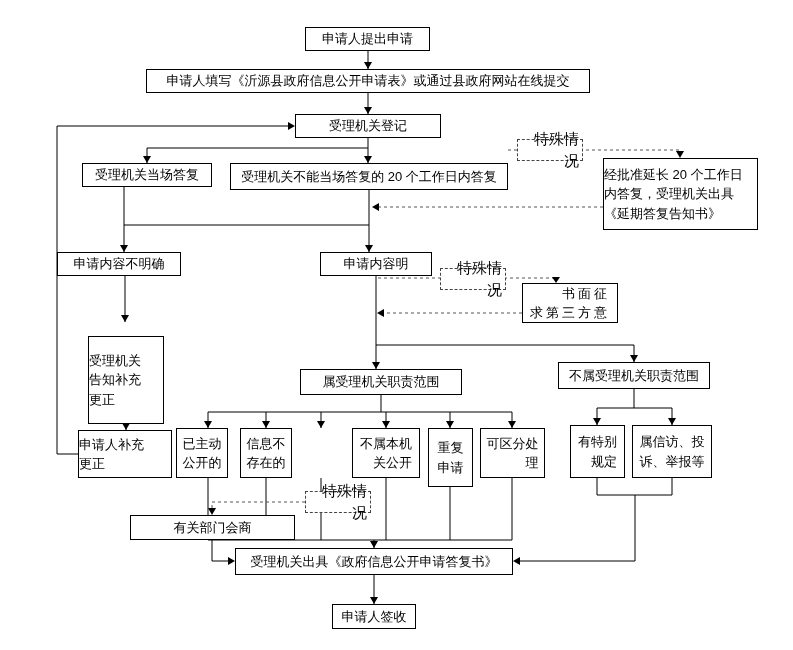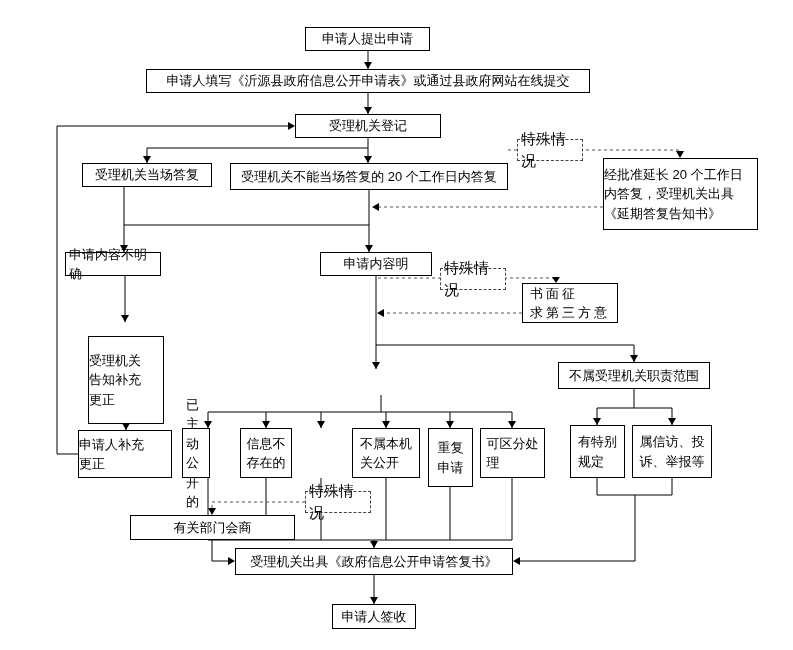--- a/index.html
+++ b/index.html
@@ -13,21 +13,21 @@
   }
   .connectors{position:absolute;left:0;top:0;}
   .box{
     position:absolute;
     box-sizing:border-box;
     border:1px solid #000;
     background:#ffffff;
     display:flex;
     align-items:center;
     justify-content:center;
-    text-align:left;
+    text-align:right;
     font-size:13px;
     line-height:1.5;
     white-space:pre-line;
     padding:1px 3px;
   }
   .box.left{
     justify-content:flex-start;
     text-align:left;
     padding-left:0;
   }
@@ -106,40 +106,41 @@
   <div class="box" style="left:82px;top:163px;width:130px;height:24px">受理机关当场答复</div>
 
   <div class="box" style="left:230px;top:163px;width:278px;height:27px">受理机关不能当场答复的 20 个工作日内答复</div>
 
   <div class="box dash" style="left:517px;top:139px;width:66px;height:22px">特殊情况</div>
 
   <div class="box left" style="left:603px;top:158px;width:155px;height:72px">经批准延长 20 个工作日
 内答复，受理机关出具
 《延期答复告知书》</div>
 
-  <div class="box" style="left:65px;top:252px;width:96px;height:24px">申请内容不明确</div>
+  <div class="box" style="left:57px;top:252px;width:124px;height:24px">申请内容不明确</div>
 
   <div class="box" style="left:320px;top:252px;width:112px;height:24px">申请内容明</div>
 
   <div class="box dash" style="left:440px;top:268px;width:66px;height:22px">特殊情况</div>
 
   <div class="box spaced" style="left:522px;top:283px;width:96px;height:40px">书面征
 求第三方意</div>
 
   <div class="box left" style="left:88px;top:336px;width:76px;height:88px">受理机关
 告知补充
 更正</div>
 
   <div class="box left" style="left:78px;top:430px;width:94px;height:48px">申请人补充
 更正</div>
 
+  <div class="box" style="left:300px;top:369px;width:162px;height:26px">属受理机关职责范围</div>
 
   <div class="box" style="left:558px;top:362px;width:152px;height:27px">不属受理机关职责范围</div>
 
-  <div class="box" style="left:182px;top:428px;width:28px;height:50px">已主动
+  <div class="box" style="left:176px;top:428px;width:52px;height:50px">已主动
 公开的</div>
 
   <div class="box" style="left:240px;top:428px;width:52px;height:50px">信息不
 存在的</div>
 
 
   <div class="box" style="left:352px;top:428px;width:68px;height:50px">不属本机
 关公开</div>
 
   <div class="box" style="left:428px;top:428px;width:45px;height:59px">重复

